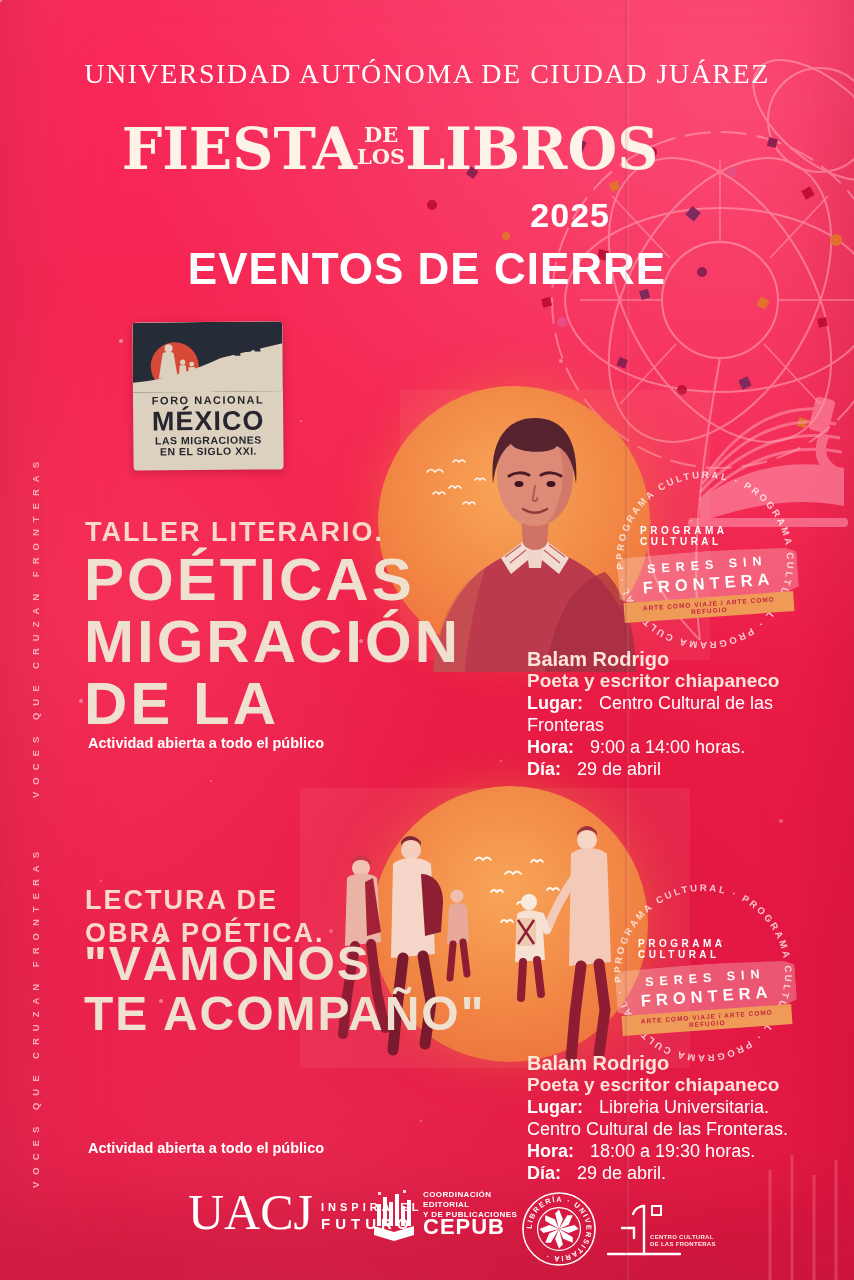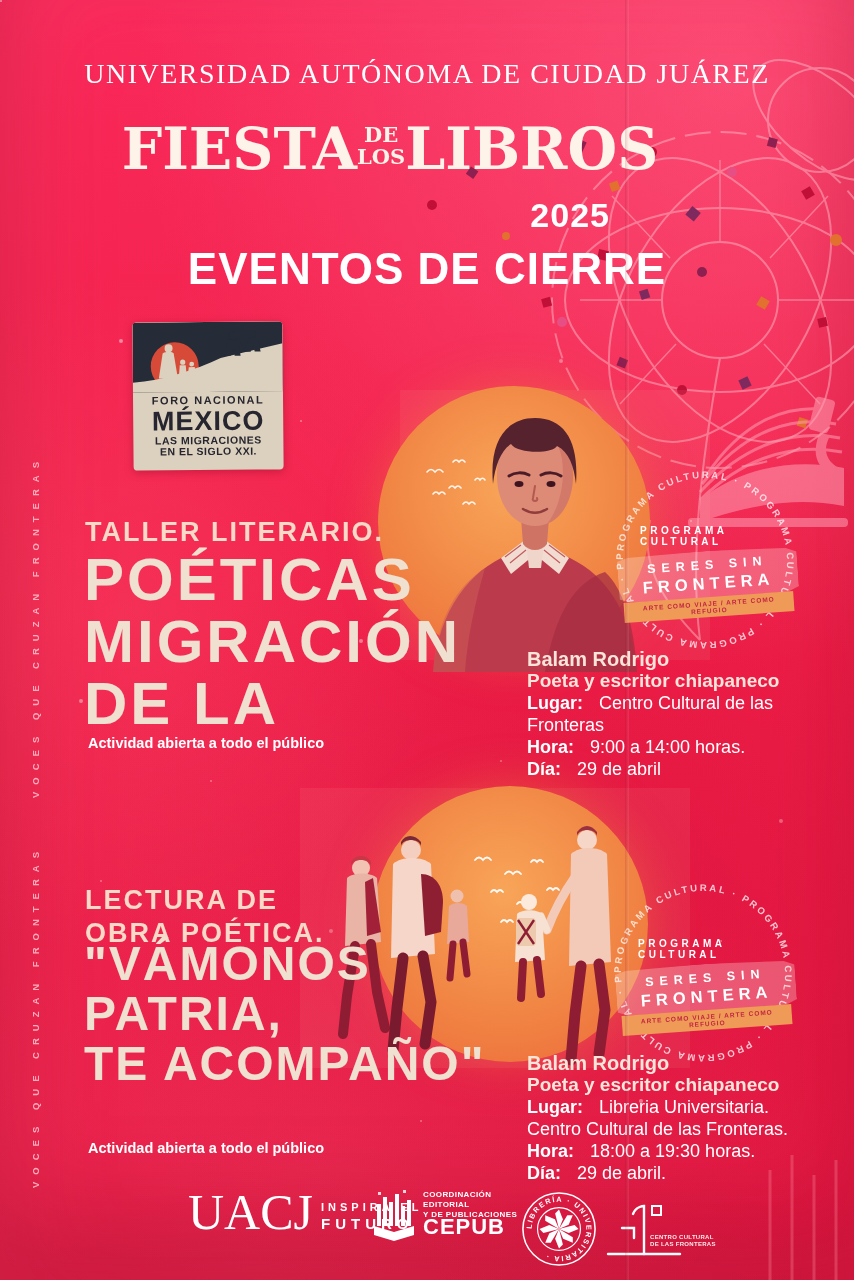--- a/index.html
+++ b/index.html
@@ -355,21 +355,20 @@
       <path d="M242,178 L246,212" stroke="#8e1d33" stroke-width="8" fill="none" stroke-linecap="round"></path>
     </g>
   </svg>
 
   <div class="ev-kicker" style="top:884px;">
     <div>LECTURA DE</div>
     <div>OBRA POÉTICA.</div>
   </div>
   <div class="ev-title two">
     <div>"VÁMONOS</div>
-    <div>PATRIA,</div>
     <div>TE ACOMPAÑO"</div>
   </div>
   <div class="ev-note" style="top:1140px;">Actividad abierta a todo el público</div>
 
   <div class="details" style="top:1052px;">
     <div class="speaker">Balam Rodrigo</div>
     <div class="role">Poeta y escritor chiapaneco</div>
     <div><span class="lbl">Lugar:</span><span>Libreria Universitaria.</span></div>
     <div><span class="lbl"></span><span>Centro Cultural de las Fronteras.</span></div>
     <div><span class="lbl">Hora:</span><span>18:00 a 19:30 horas.</span></div>

